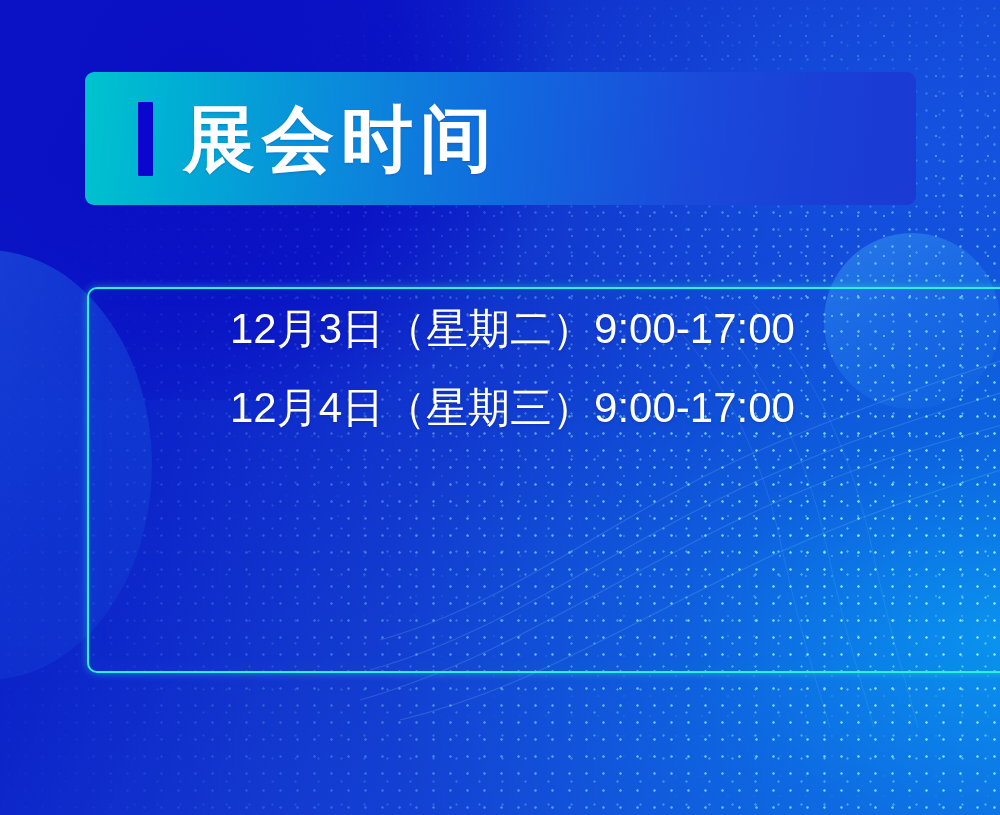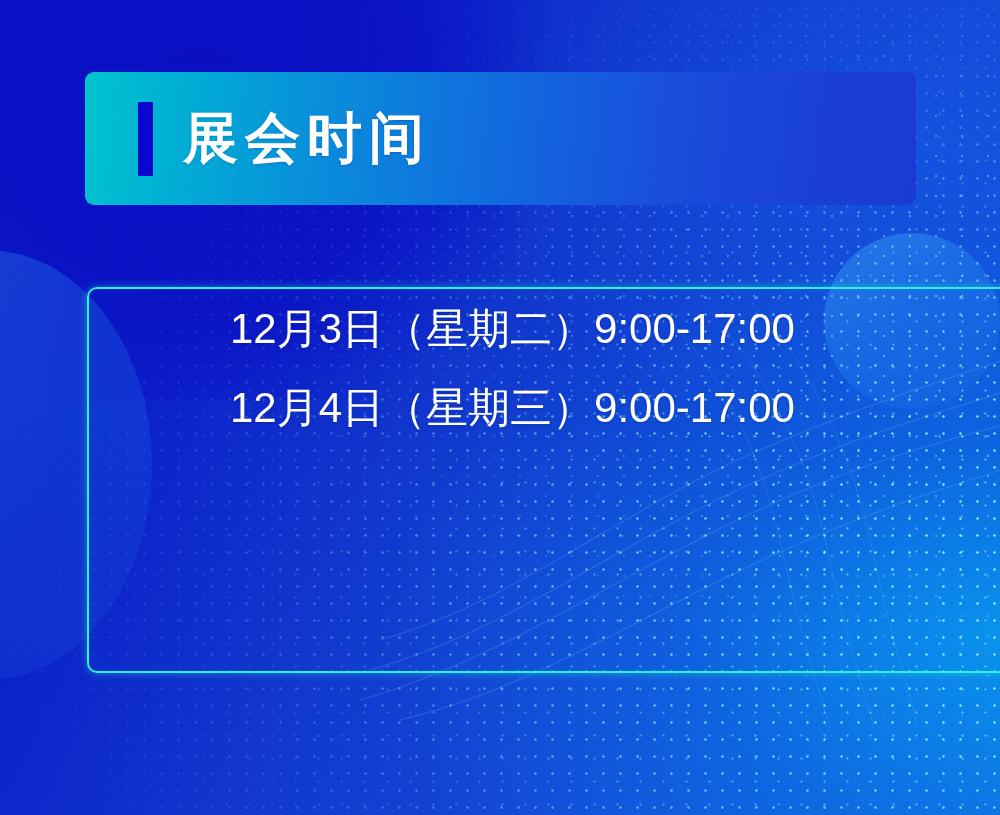--- a/index.html
+++ b/index.html
@@ -94,21 +94,21 @@
   .accent-bar {
     width:15px; height:74px;
     background:#0A06CE;
     margin-left:53px;
     flex:none;
     border-radius:1px;
   }
   .header-title {
     margin-left:30px;
     color:#ffffff;
-    font-size:55px;
+    font-size:72px;
     font-weight:700;
     letter-spacing:7px;
     line-height:1;
     text-shadow:0 1px 2px rgba(0,40,140,0.25);
     white-space:nowrap;
   }
 
   
   .content-box {
     position:absolute; left:87px; top:287px;

